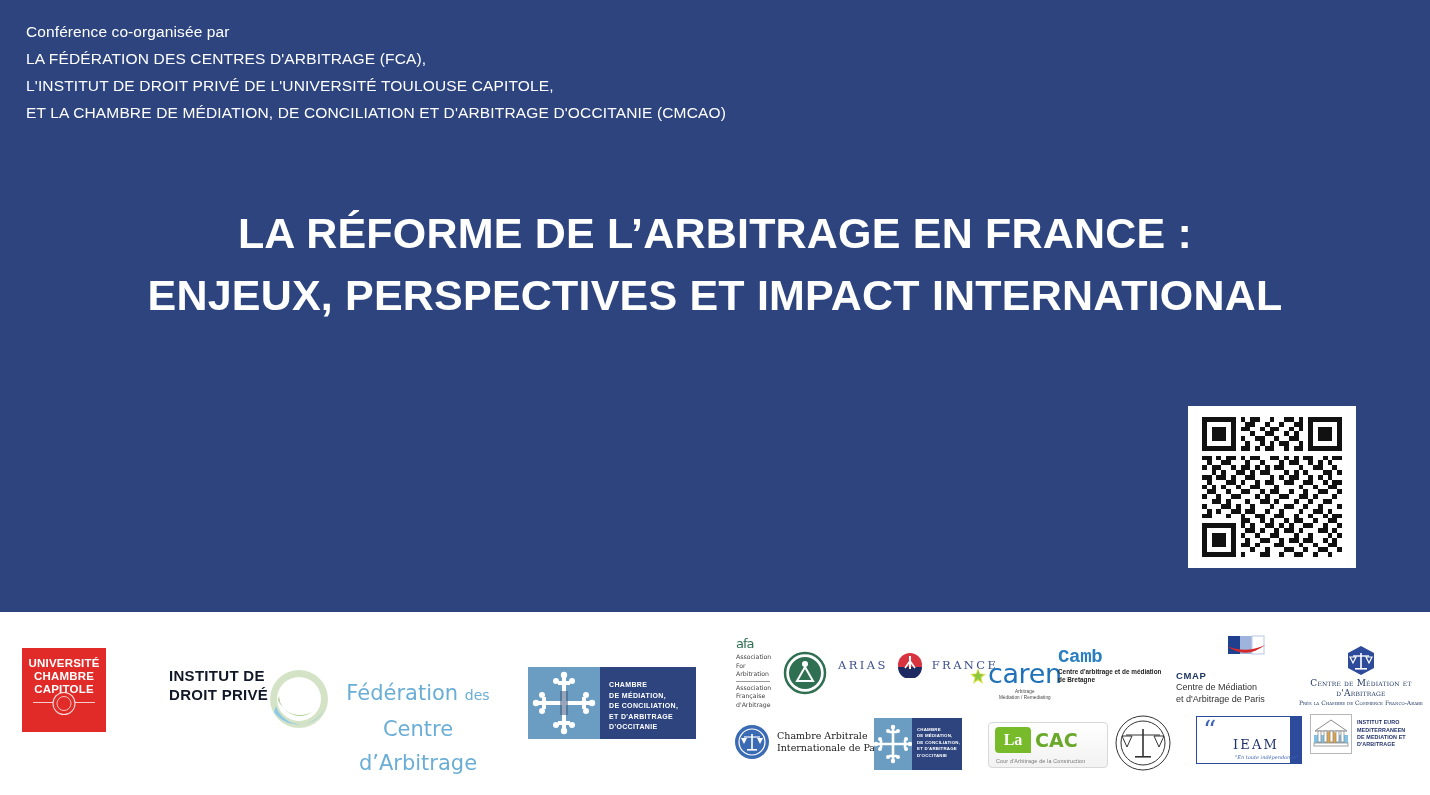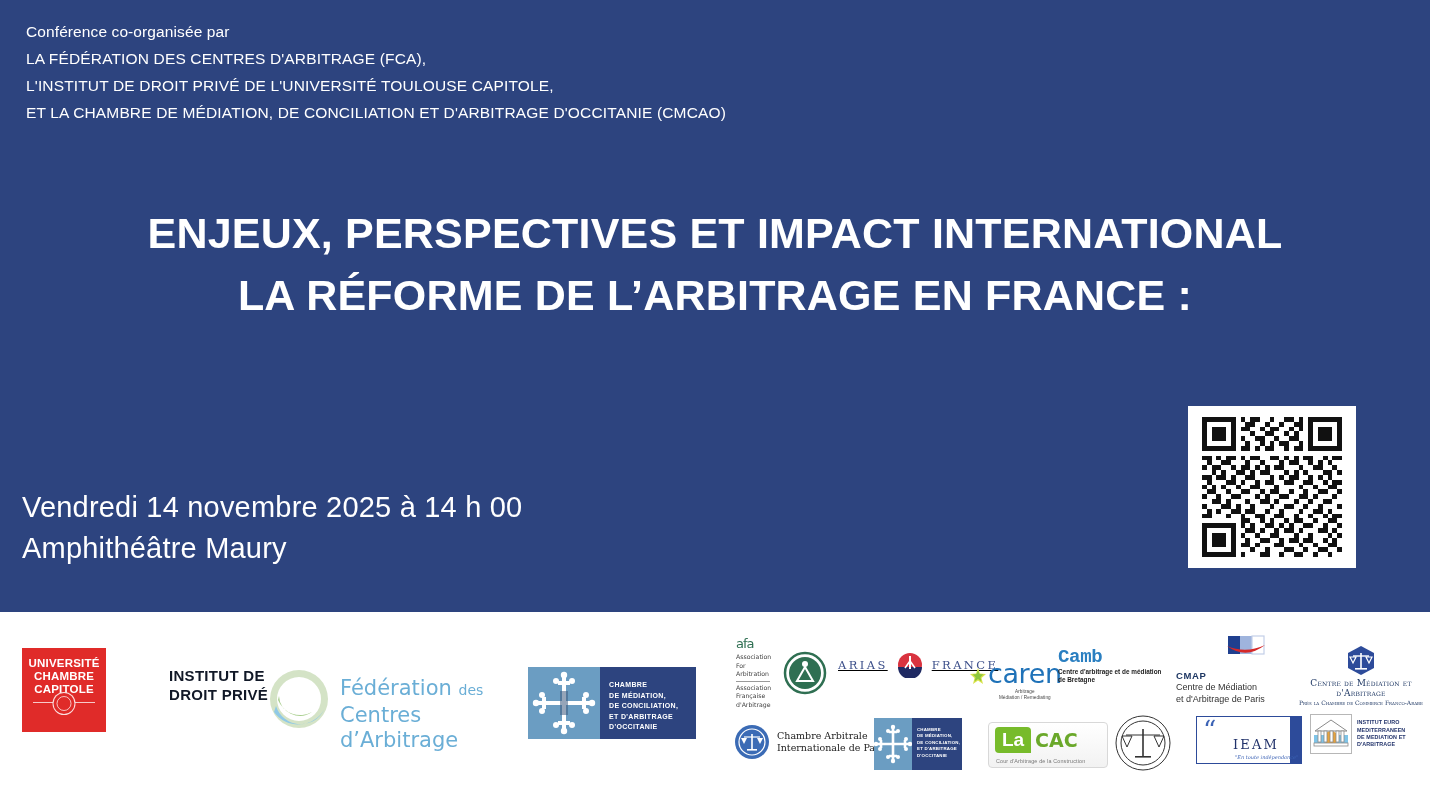--- a/index.html
+++ b/index.html
@@ -175,22 +175,23 @@
     position: absolute;
     left: 0; top: 4px;
     width: 66px; height: 66px;
   }
   .fca-text {
     position: absolute;
     left: 74px;
     top: 14px;
     color: #6aaed6;
     font-size: 21px;
-    line-height: 25px;
+    line-height: 34px;
     font-family: "DejaVu Sans", sans-serif;
+    text-align: center;
   }
   .fca-text .sm { font-size: 14px; }
 
   
   .cmcao {
     position: absolute;
     left: 528px;
     top: 55px;
     width: 168px;
     height: 72px;
@@ -237,21 +238,21 @@
   }
   .afa-mono {
     font-size: 13px;
     color: #2f6f52;
     letter-spacing: -1px;
     margin-bottom: 2px;
     font-family: "DejaVu Sans", sans-serif;
   }
   .afa-sep { width: 34px; height: 1px; background: #9a9a9a; margin: 2px 0; }
 
-  .arias { left: 112px; top: 26px; text-decoration: underline; }
+  .arias { left: 112px; top: 26px; }
   .arias-w {
     font-size: 11.5px;
     letter-spacing: 2.4px;
     color: #3c4f8a;
     font-family: "DejaVu Serif", serif;
   }
 
   .caren { left: 243px; top: 24px; }
   .caren-word {
     font-size: 27px;
@@ -336,23 +337,23 @@
   .lacac-box {
     width: 118px; height: 44px;
     border: 1px solid #d8d8d8; border-radius: 4px;
     background: linear-gradient(#ffffff,#f2f2f2);
     position: relative;
   }
   .lacac-la {
     position: absolute; left: 6px; top: 4px;
     width: 36px; height: 26px; background: #77bb2b;
     border-radius: 4px 4px 0 4px;
-    color: #fff; font-size: 19px; font-weight: bold;
+    color: #fff; font-size: 16px; font-weight: bold;
     line-height: 26px; text-align: center;
-    font-family: Liberation Sans, sans-serif;
+    font-family: Liberation Serif, serif;
   }
   .lacac-cac {
     position: absolute; left: 46px; top: 4px;
     font-size: 19px; font-weight: bold; color: #6aa82a;
     line-height: 26px; font-family: "DejaVu Sans", sans-serif;
   }
   .lacac-sub {
     position: absolute; left: 7px; bottom: 3px;
     font-size: 5.4px; color: #777; letter-spacing: .15px;
   }
@@ -400,28 +401,24 @@
   <div class="hero">
 
     <div class="organizers">
       <div class="org-lead">Conférence co-organisée par</div>
       <div class="org-line">LA FÉDÉRATION DES CENTRES D'ARBITRAGE (FCA),</div>
       <div class="org-line">L'INSTITUT DE DROIT PRIVÉ DE L'UNIVERSITÉ TOULOUSE CAPITOLE,</div>
       <div class="org-line">ET LA CHAMBRE DE MÉDIATION, DE CONCILIATION ET D'ARBITRAGE D'OCCITANIE (CMCAO)</div>
     </div>
 
     <div class="title-block">
+      <div class="title-line">LA RÉFORME DE L’ARBITRAGE EN FRANCE :</div>
       <div class="title-line">ENJEUX, PERSPECTIVES ET IMPACT INTERNATIONAL</div>
-      <div class="title-line">LA RÉFORME DE L’ARBITRAGE EN FRANCE :</div>
     </div>
 
-    <div class="eventinfo">
-      <div class="event-line">Vendredi 14 novembre 2025 à 14 h 00</div>
-      <div class="event-line">Amphithéâtre Maury</div>
-    </div>
 
     <div class="qr-wrap">
       <svg width="140" height="140" viewBox="0 0 29 29" shape-rendering="crispEdges">
         <rect width="29" height="29" fill="#ffffff"></rect>
         <g fill="#111111">
           <rect x="0" y="0" width="7" height="1"></rect>
             <rect x="0" y="6" width="7" height="1"></rect>
           <rect x="0" y="0" width="1" height="7"></rect>
             <rect x="6" y="0" width="1" height="7"></rect>
           <rect x="2" y="2" width="3" height="3"></rect>
@@ -664,21 +661,21 @@
     </div>
 
     <div class="fca">
       <svg class="fca-mark" viewBox="0 0 66 66">
         <path d="M33 4 A29 29 0 1 0 62 33 A29 29 0 0 0 33 4 Z M33 11 A22 22 0 1 1 11 33 A22 22 0 0 1 33 11 Z" fill="#cfe0c0" opacity=".9"></path>
         <path d="M10 40 A26 26 0 0 0 58 44 A30 30 0 0 1 8 46 Z" fill="#8fc9e6"></path>
         <path d="M13 30 A21 21 0 0 0 46 46 A24 24 0 0 1 12 34 Z" fill="#a9cf8f"></path>
       </svg>
       <div class="fca-text">
         <div><span>Fédération </span><span class="sm">des</span></div>
-        <div>Centres d’Arbitrage</div>
+        <div>Centre d’Arbitrage</div>
       </div>
     </div>
 
     <div class="cmcao">
       <div class="cmcao-left">
         <svg width="72" height="72" viewBox="0 0 72 72">
           <g stroke="#ffffff" stroke-width="4" fill="none">
             <path d="M36 10 L36 62 M10 36 L62 36"></path>
             <path d="M30 16 L42 16 M30 56 L42 56 M16 30 L16 42 M56 30 L56 42"></path>
           </g>

